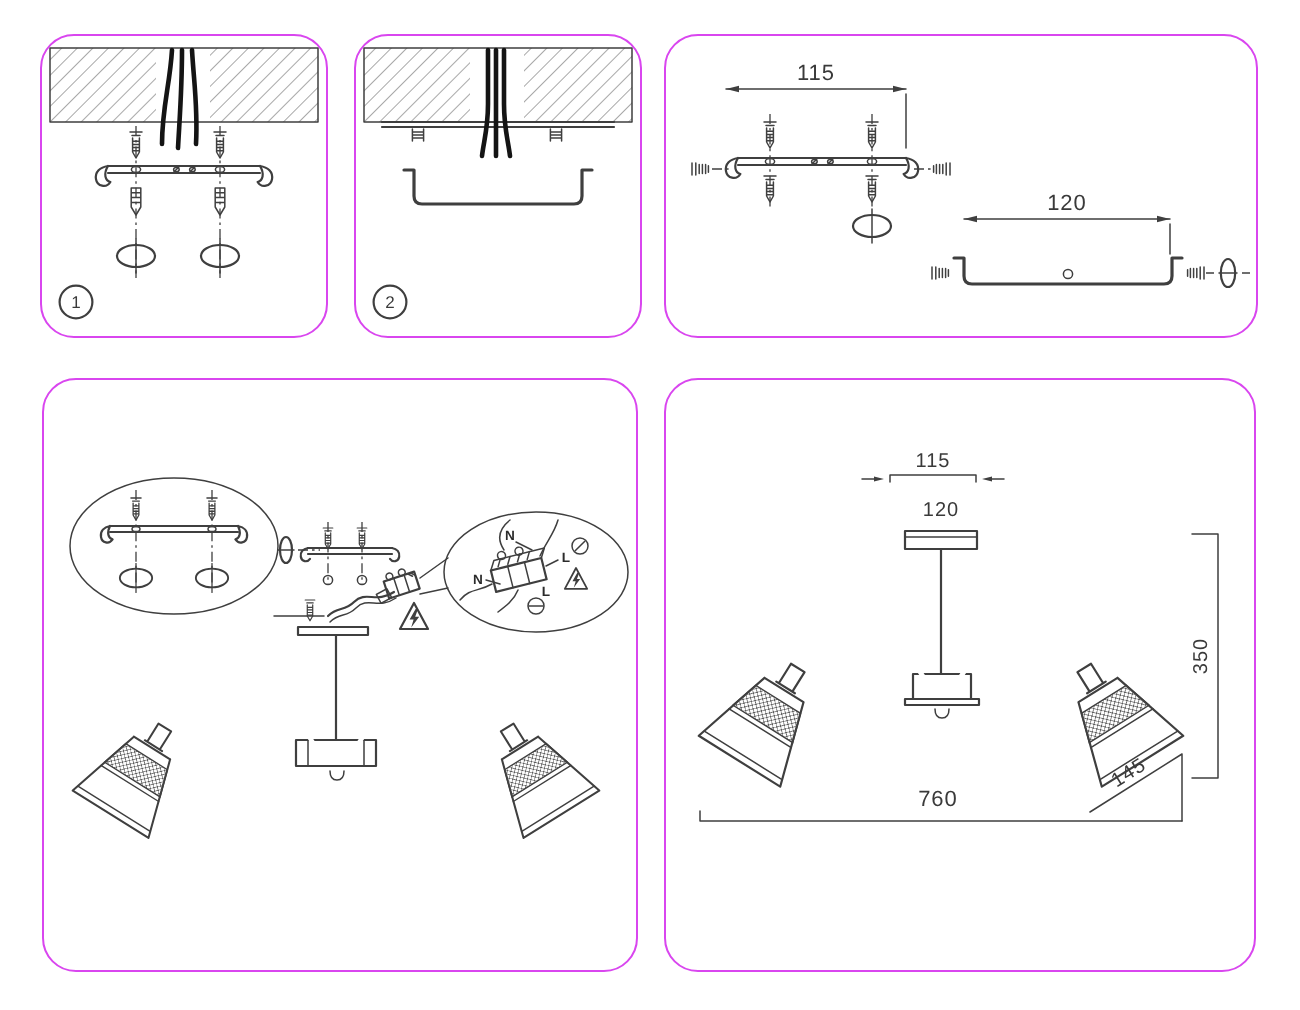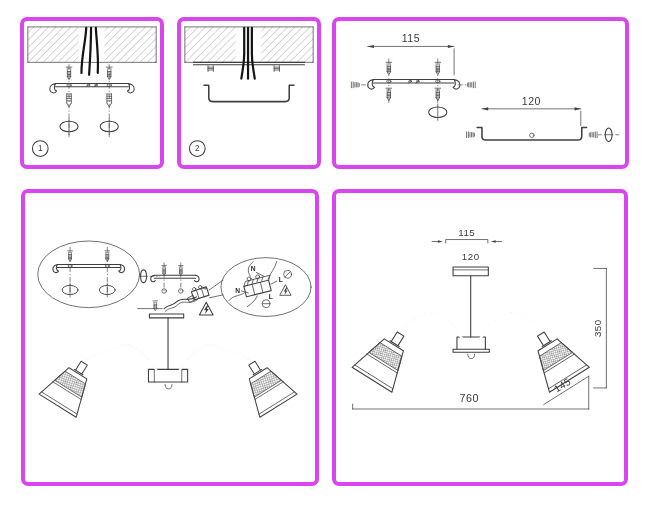--- a/index.html
+++ b/index.html
@@ -1,18 +1,18 @@
 <!DOCTYPE html>
 <html><head>
 <meta charset="utf-8">
 <style>
   html,body{margin:0;padding:0;background:#ffffff;}
   #stage{position:relative;width:650px;height:505px;background:#ffffff;overflow:hidden;
          font-family:"Liberation Sans",sans-serif;}
-  .panel{position:absolute;border:4px solid #d946ef;border-radius:7px;background:#fff;box-sizing:border-box;}
+  .panel{position:absolute;border:1px solid #d946ef;border-radius:17px;background:#fff;box-sizing:border-box;}
   #panel-step1{left:20px;top:17px;width:144px;height:152px;}
   #panel-step2{left:177px;top:17px;width:144px;height:152px;}
   #panel-bracket-dims{left:332px;top:17px;width:297px;height:152px;}
   #panel-assembly{left:21px;top:189px;width:298px;height:297px;}
   #panel-product-dims{left:332px;top:189px;width:296px;height:297px;}
   svg{display:block;width:100%;height:100%;}
   .ln{stroke:#3f3f3f;fill:none;stroke-width:1.1;stroke-linecap:round;stroke-linejoin:round;}
   .thin{stroke-width:0.75;}
   .bold{stroke-width:1.6;}
   .wire{stroke:#141414;stroke-width:2.3;fill:none;stroke-linecap:round;}

